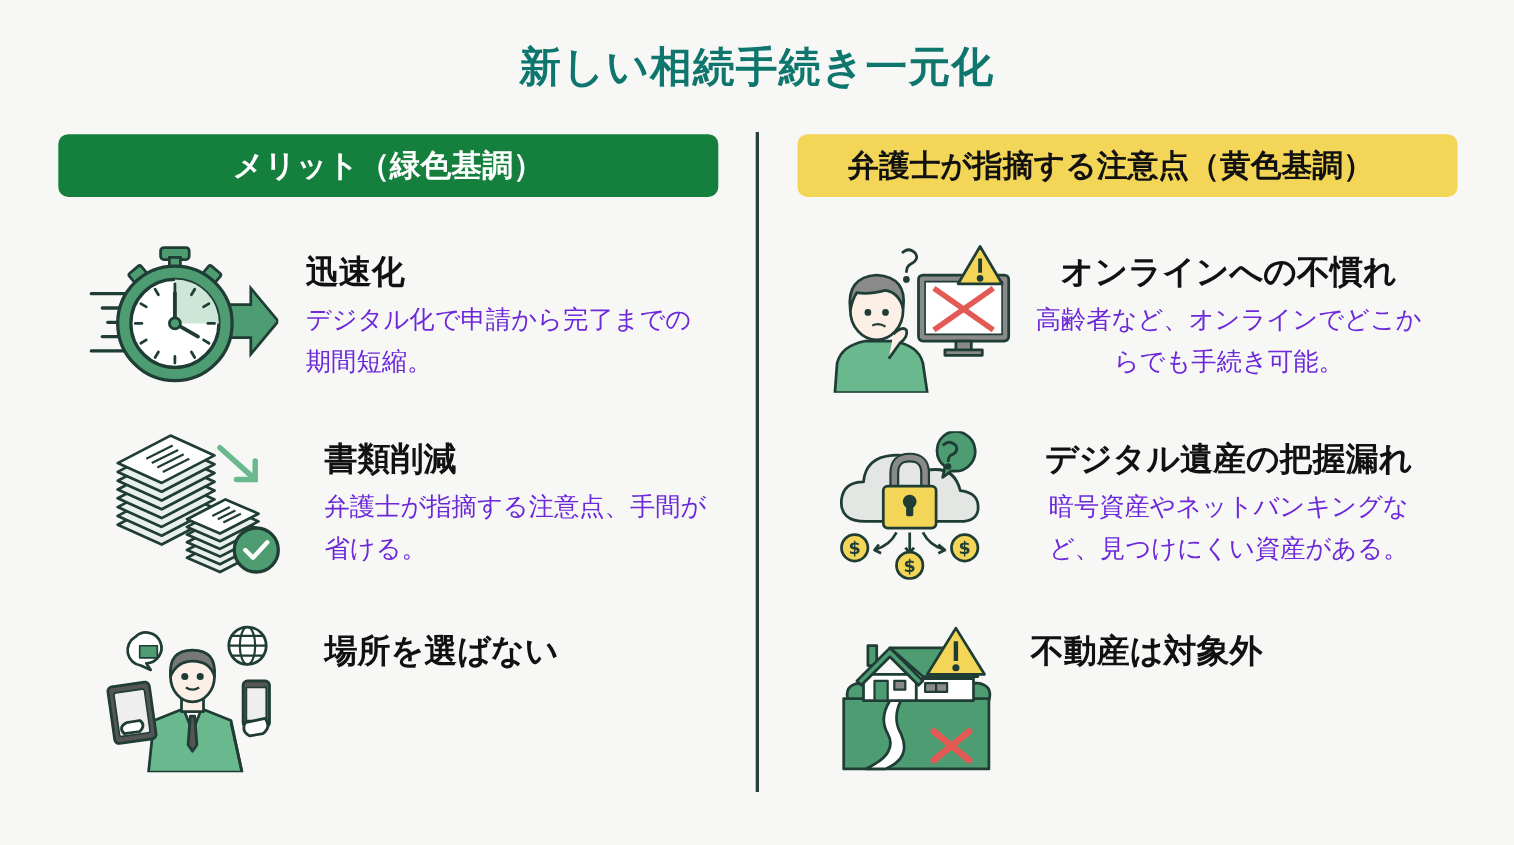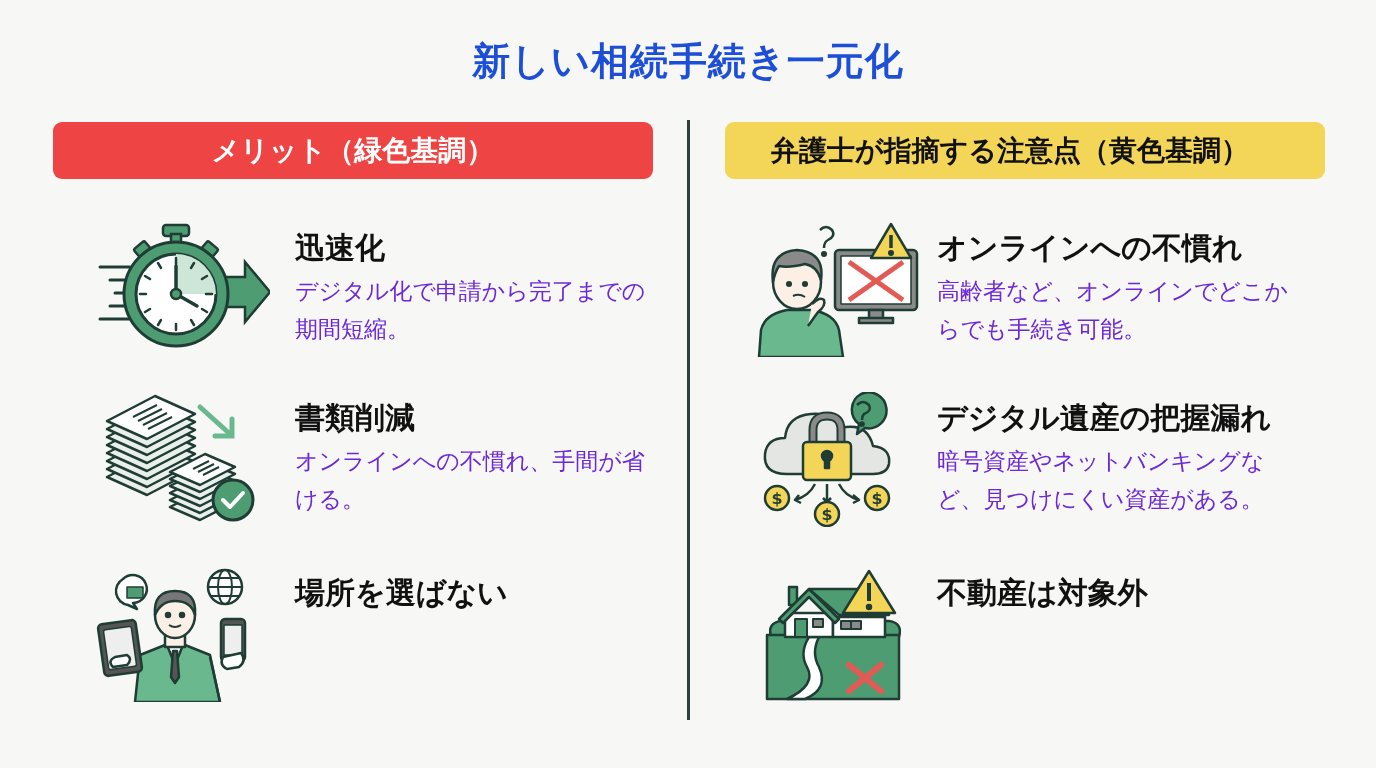--- a/index.html
+++ b/index.html
@@ -6,52 +6,52 @@
   html, body { width: 1376px; height: 768px; overflow: hidden; }
   body {
     background: #f7f8f6;
     font-family: "DejaVu Sans", "Liberation Sans", sans-serif;
     color: #111;
     position: relative;
   }
   .main-title {
     position: absolute; left: 0; top: 36px; width: 1376px;
     text-align: center; font-size: 38px; font-weight: bold;
-    color: #1d4ed8; letter-spacing: 1px;
+    color: #0f766e; letter-spacing: 1px;
   }
   .divider {
     position: absolute; left: 687px; top: 120px; width: 3px; height: 600px;
     background: #2b3f3e;
   }
   .col-header {
     position: absolute; top: 122px; height: 57px; border-radius: 9px;
     display: flex; align-items: center; justify-content: center;
     font-size: 28px; font-weight: bold;
   }
-  .col-header.merit { left: 53px; width: 600px; background: #ef4444; color: #ffffff; }
+  .col-header.merit { left: 53px; width: 600px; background: #15803d; color: #ffffff; }
   .col-header.caution { left: 725px; width: 600px; background: #f3d557; color: #111; padding-right: 30px; }
   .item { position: absolute; width: 620px; height: 140px; }
   .item .icon { position: absolute; left: 0; top: 0; width: 175px; height: 135px; }
   .item .text { position: absolute; top: 6px; }
   .item .title { font-size: 30px; font-weight: bold; line-height: 40px; color: #111; }
   .item .desc { font-size: 23px; line-height: 38px; color: #6d28d9; margin-top: 4px; width: 360px; }
   .left .text { left: 200px; }
-  .right .text { left: 180px; }
+  .right .text { left: 180px; text-align: center; }
 </style>
 </head>
 <body>
 
 <h1 class="main-title">新しい相続手続き一元化</h1>
 
 <div class="col-header merit">メリット（緑色基調）</div>
 <div class="col-header caution">弁護士が指摘する注意点（黄色基調）</div>
 
 <div class="divider"></div>
 
-<div class="item left" style="left:95px; top:222px;">
+<div class="item left" style="left:78px; top:222px;">
   <svg class="icon" viewBox="0 0 175 135">
     <g stroke="#1f3d35" stroke-width="3" stroke-linecap="round">
       <line x1="5" y1="45" x2="35" y2="45"></line>
       <line x1="15" y1="58" x2="35" y2="58"></line>
       <line x1="20" y1="71" x2="33" y2="71"></line>
       <line x1="15" y1="84" x2="35" y2="84"></line>
       <line x1="5" y1="97" x2="38" y2="97"></line>
     </g>
     <path d="M128 55 L150 55 L150 40 L175 70 L150 100 L150 85 L128 85 Z" fill="#4e9c72" stroke="#1f3d35" stroke-width="2.5"></path>
     <rect x="68" y="3" width="26" height="11" rx="3" fill="#4e9c72" stroke="#1f3d35" stroke-width="2.5"></rect>
@@ -112,21 +112,21 @@
     </g>
     <g stroke="#6ab88d" stroke-width="5" stroke-linecap="round" fill="none">
       <line x1="105" y1="15" x2="135" y2="42"></line>
       <polyline points="120,44 137,44 137,27"></polyline>
     </g>
     <circle cx="138" cy="108" r="20" fill="#4e9c72" stroke="#1f3d35" stroke-width="3"></circle>
     <polyline points="128,108 135,115 148,101" fill="none" stroke="#ffffff" stroke-width="4" stroke-linecap="round" stroke-linejoin="round"></polyline>
   </svg>
   <div class="text">
     <div class="title">書類削減</div>
-    <div class="desc">オンラインへの不慣れ、手間が省ける。</div>
+    <div class="desc">弁護士が指摘する注意点、手間が省ける。</div>
   </div>
 </div>
 
 <div class="item left" style="left:95px; top:567px;">
   <svg class="icon" viewBox="0 0 175 135">
     <g stroke="#1f3d35" stroke-width="2.5" stroke-linejoin="round">
       <path d="M28 12 a14 14 0 1 1 10 24 l4 6 l-9 -4 a14 14 0 0 1 -5 -26 z" fill="#ffffff"></path>
       <rect x="32" y="20" width="16" height="11" fill="#4e9c72" stroke-width="1.5"></rect>
       <circle cx="130" cy="20" r="17" fill="#ffffff"></circle>
       <ellipse cx="130" cy="20" rx="7" ry="17" fill="none" stroke-width="2"></ellipse>

